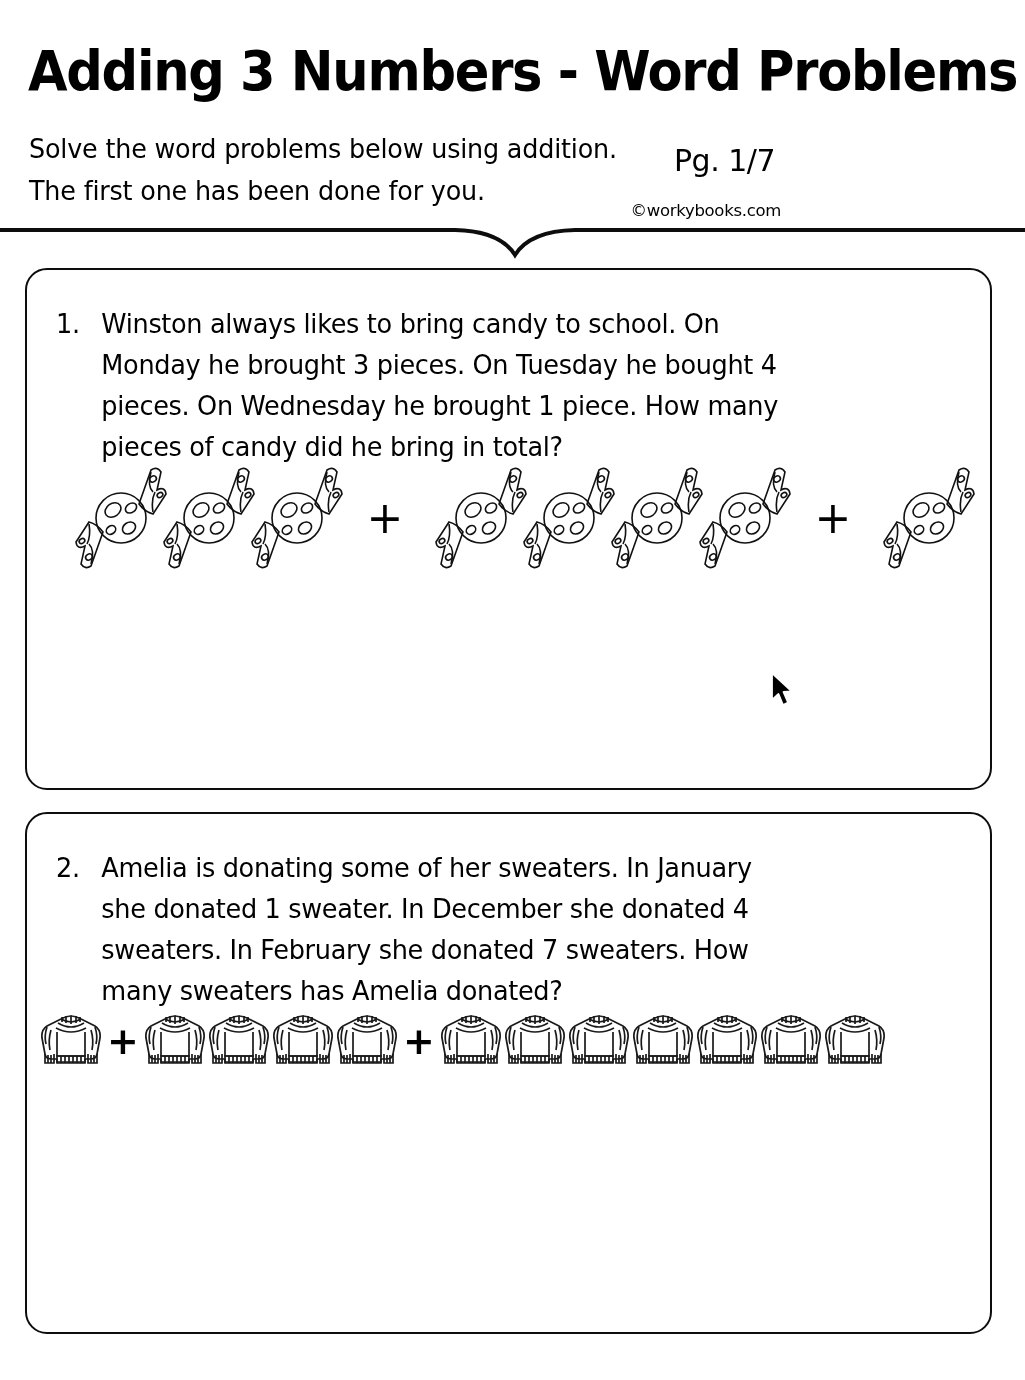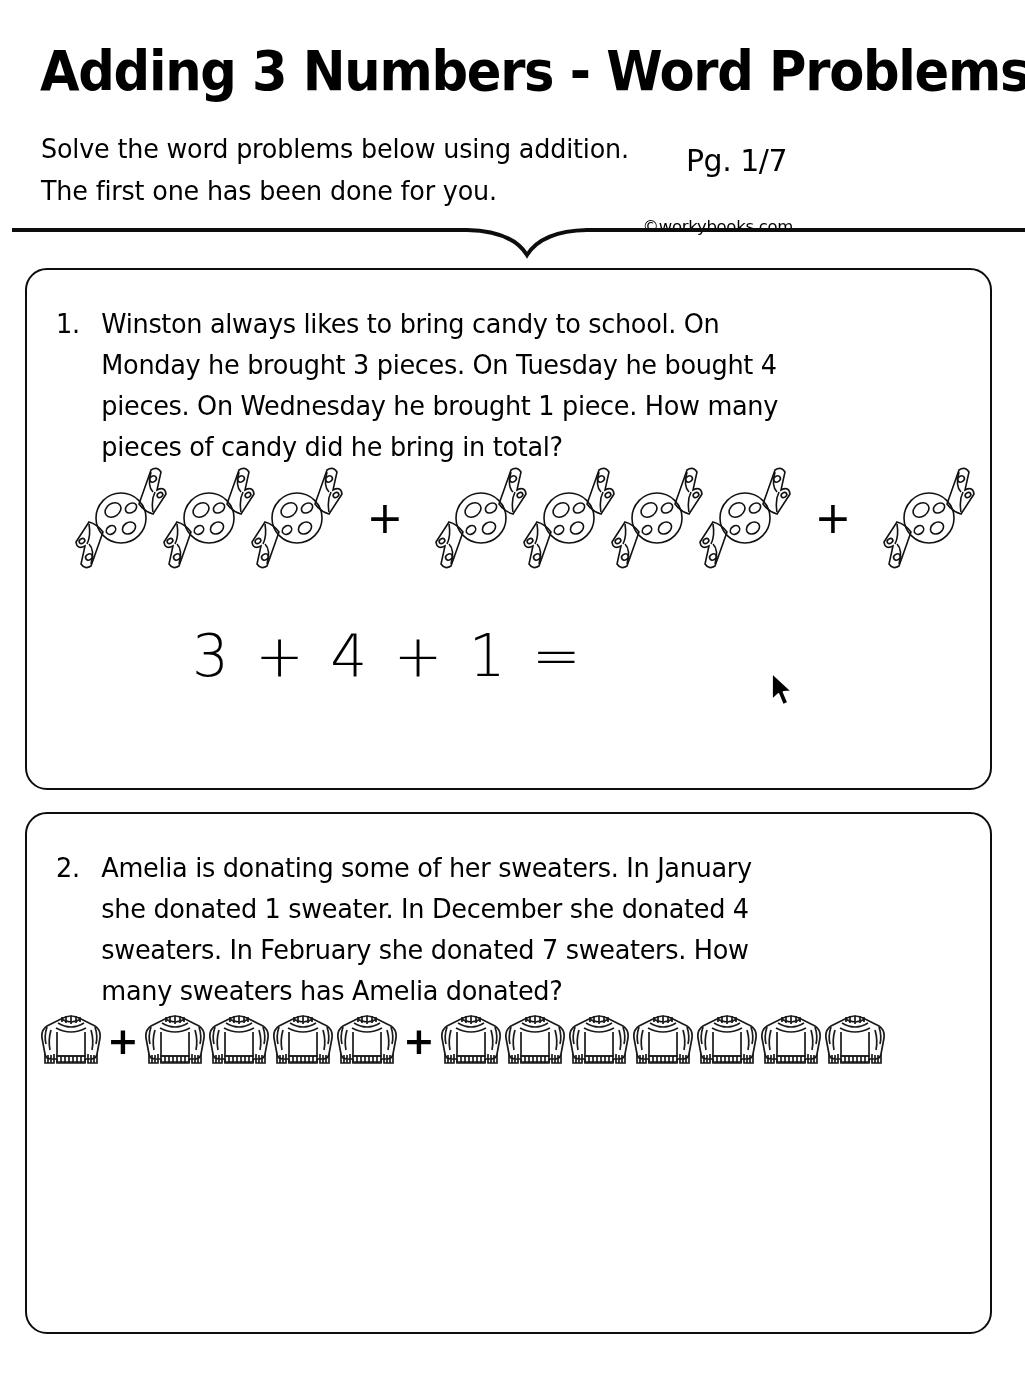--- a/index.html
+++ b/index.html
@@ -15,21 +15,20 @@
     color: #000000;
     overflow: hidden;
   }
 
   
   .header {
     position: absolute;
     left: 0; top: 0;
     width: 810px;
     height: 232px;
-    margin-left: 12px;
   }
   .worksheet-title {
     position: absolute;
     left: 28px;
     top: 44px;
     font-family: "DejaVu Sans", sans-serif;
     font-weight: bold;
     font-size: 55px;
     letter-spacing: -1.4px;
     line-height: 1;
@@ -54,21 +53,21 @@
     right: 35px;
     top: 143px;
     font-family: "DejaVu Sans", sans-serif;
     font-size: 30px;
     letter-spacing: -0.5px;
     white-space: nowrap;
   }
   .copyright {
     position: absolute;
     right: 29px;
-    top: 217px;
+    top: 201px;
     font-family: "DejaVu Sans", sans-serif;
     font-size: 16.5px;
     letter-spacing: -0.3px;
     white-space: nowrap;
   }
   .divider {
     position: absolute;
     left: 0;
     top: 216px;
     width: 1025px;
@@ -396,23 +395,20 @@
           <path d="M30 70 L18 104 Q12 108 8 102 L12 84 Q4 88 3 80 L16 60 Q24 62 30 70 Z"></path>
           <path d="M18 102 Q22 88 16 82"></path>
           <path d="M14 82 Q18 74 16 62"></path>
           <ellipse cx="16" cy="95" rx="3.6" ry="2.8" transform="rotate(-35 16 95)"></ellipse>
           <ellipse cx="9" cy="79" rx="3" ry="2.3" transform="rotate(-35 9 79)"></ellipse>
         </g>
       </svg>
     </div>
   </div>
 
-  <div class="equation-line" id="equation-1">
-    <span class="equation-expr">3 + 4 + 1 =</span>
-  </div>
 
   <div class="answer-area" id="answer-area-1">
     <div class="answer-box">
       <span class="answer-value">8</span>
     </div>
     <span class="answer-label">candies</span>
   </div>
 </div>
 
 <div class="card" id="card-2">

